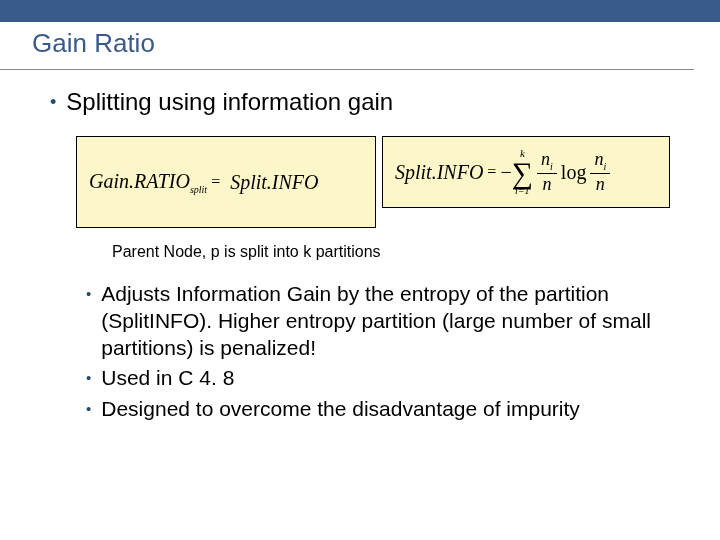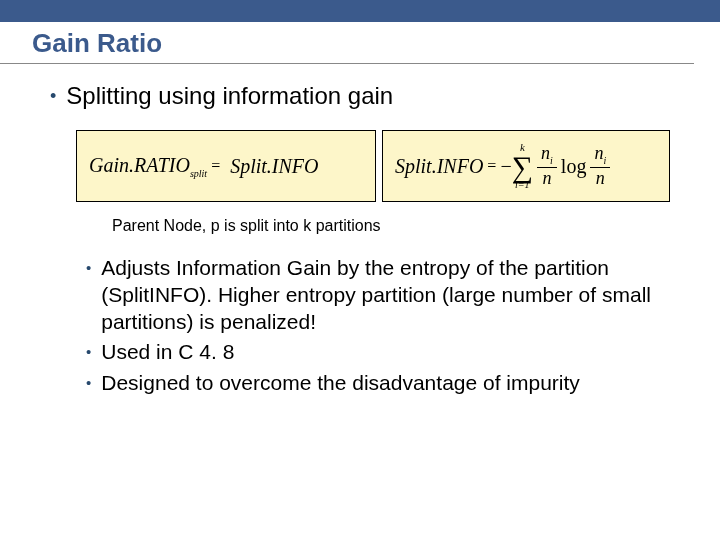--- a/index.html
+++ b/index.html
@@ -12,22 +12,22 @@
     overflow: hidden;
   }
   .top-bar {
     width: 100%;
     height: 22px;
     background: #3b5a8c;
   }
   .title {
     color: #3b5a8c;
     font-size: 26px;
-    font-weight: 700;
-    padding: 6px 0 4px 32px;
+    font-weight: 400;
+    padding: 6px 0 10px 32px;
     border-bottom: 1px solid #888;
     margin: 0 26px 0 0;
   }
   .content {
     padding: 18px 40px 0 36px;
   }
   .bullet-top {
     display: flex;
     align-items: flex-start;
     gap: 10px;
@@ -50,21 +50,21 @@
   .formula-box {
     background: #fdf6c9;
     border: 1px solid #000;
     padding: 10px 12px;
     display: flex;
     align-items: center;
     font-family: "Times New Roman", Times, serif;
     font-style: italic;
     color: #000;
   }
-  .fbox1 { min-width: 300px; height: 72px; }
+  .fbox1 { min-width: 300px; height: 92px; }
   .fbox2 { min-width: 288px; height: 72px; }
   .frac {
     display: inline-flex;
     flex-direction: column;
     align-items: center;
     vertical-align: middle;
     margin: 0 2px;
   }
   .frac .num { border-bottom: 1px solid #000; padding: 0 4px 1px 4px; line-height: 1.05; }
   .frac .den { padding: 1px 4px 0 4px; line-height: 1.05; }

